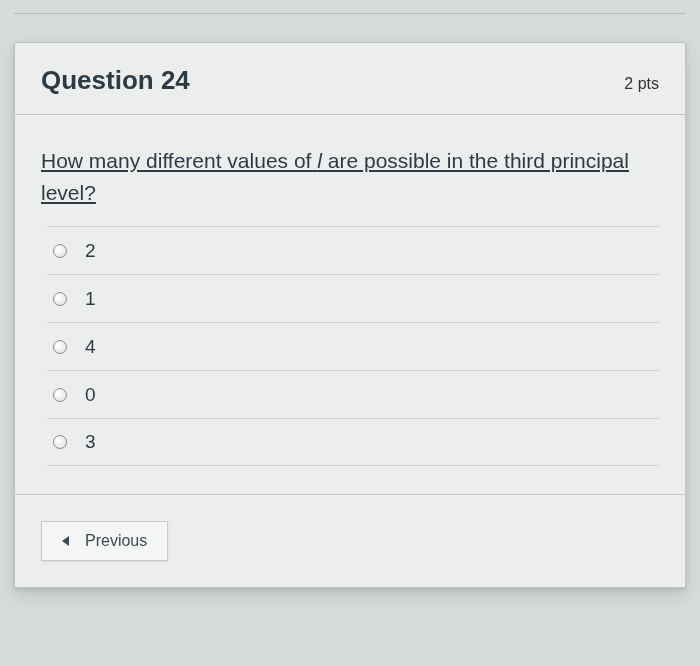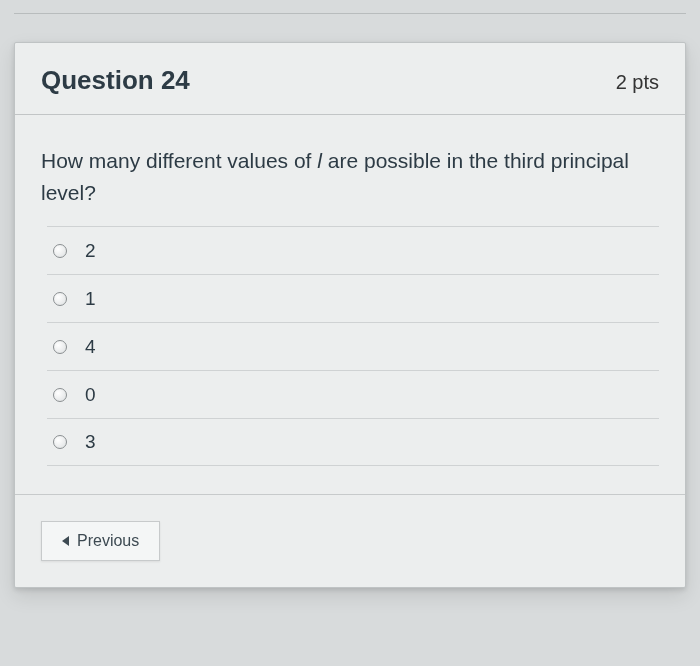--- a/index.html
+++ b/index.html
@@ -25,23 +25,23 @@
     }
     .card-header {
       display: flex;
       justify-content: space-between;
       align-items: baseline;
       padding: 22px 26px 18px 26px;
       border-bottom: 1px solid #c2c5c6;
       gap: 42px;
     }
     .q-title { font-size: 26px; font-weight: 700; color: #2d3b45; }
-    .q-points { font-size: 20px; color: #333; }
+    .q-points { font-size: 16px; color: #333; }
     .card-body { padding: 30px 26px 18px 26px; }
-    .q-text { font-size: 21px; line-height: 1.5; color: #2d3b45; margin-bottom: 18px; }
+    .q-text { font-size: 21px; line-height: 1.5; color: #2d3b45; margin-bottom: 18px; text-decoration: underline; }
     .q-text .ital { font-style: italic; }
     .options { margin: 0 0 10px 6px; }
     .opt {
       display: flex;
       align-items: center;
       height: 48px;
       border-top: 1px solid #cfd2d3;
       gap: 18px;
       padding-left: 6px;
       cursor: pointer;
@@ -62,21 +62,21 @@
       border-top: 1px solid #c7cacb;
     }
     .btn {
       background: #f4f6f6;
       border: 1px solid #c7cacb;
       padding: 10px 20px;
       font-size: 16px;
       color: #3d4a52;
       display: inline-flex;
       align-items: center;
-      gap: 8px;
+      gap: 16px;
       cursor: pointer;
       box-shadow: 0 1px 2px rgba(0,0,0,0.08);
     }
     .tri-left, .tri-right {
       width: 0; height: 0;
       border-top: 5px solid transparent;
       border-bottom: 5px solid transparent;
     }
     .tri-left  { border-right: 7px solid #3d4a52; }
     .tri-right { border-left: 7px solid #3d4a52; }

